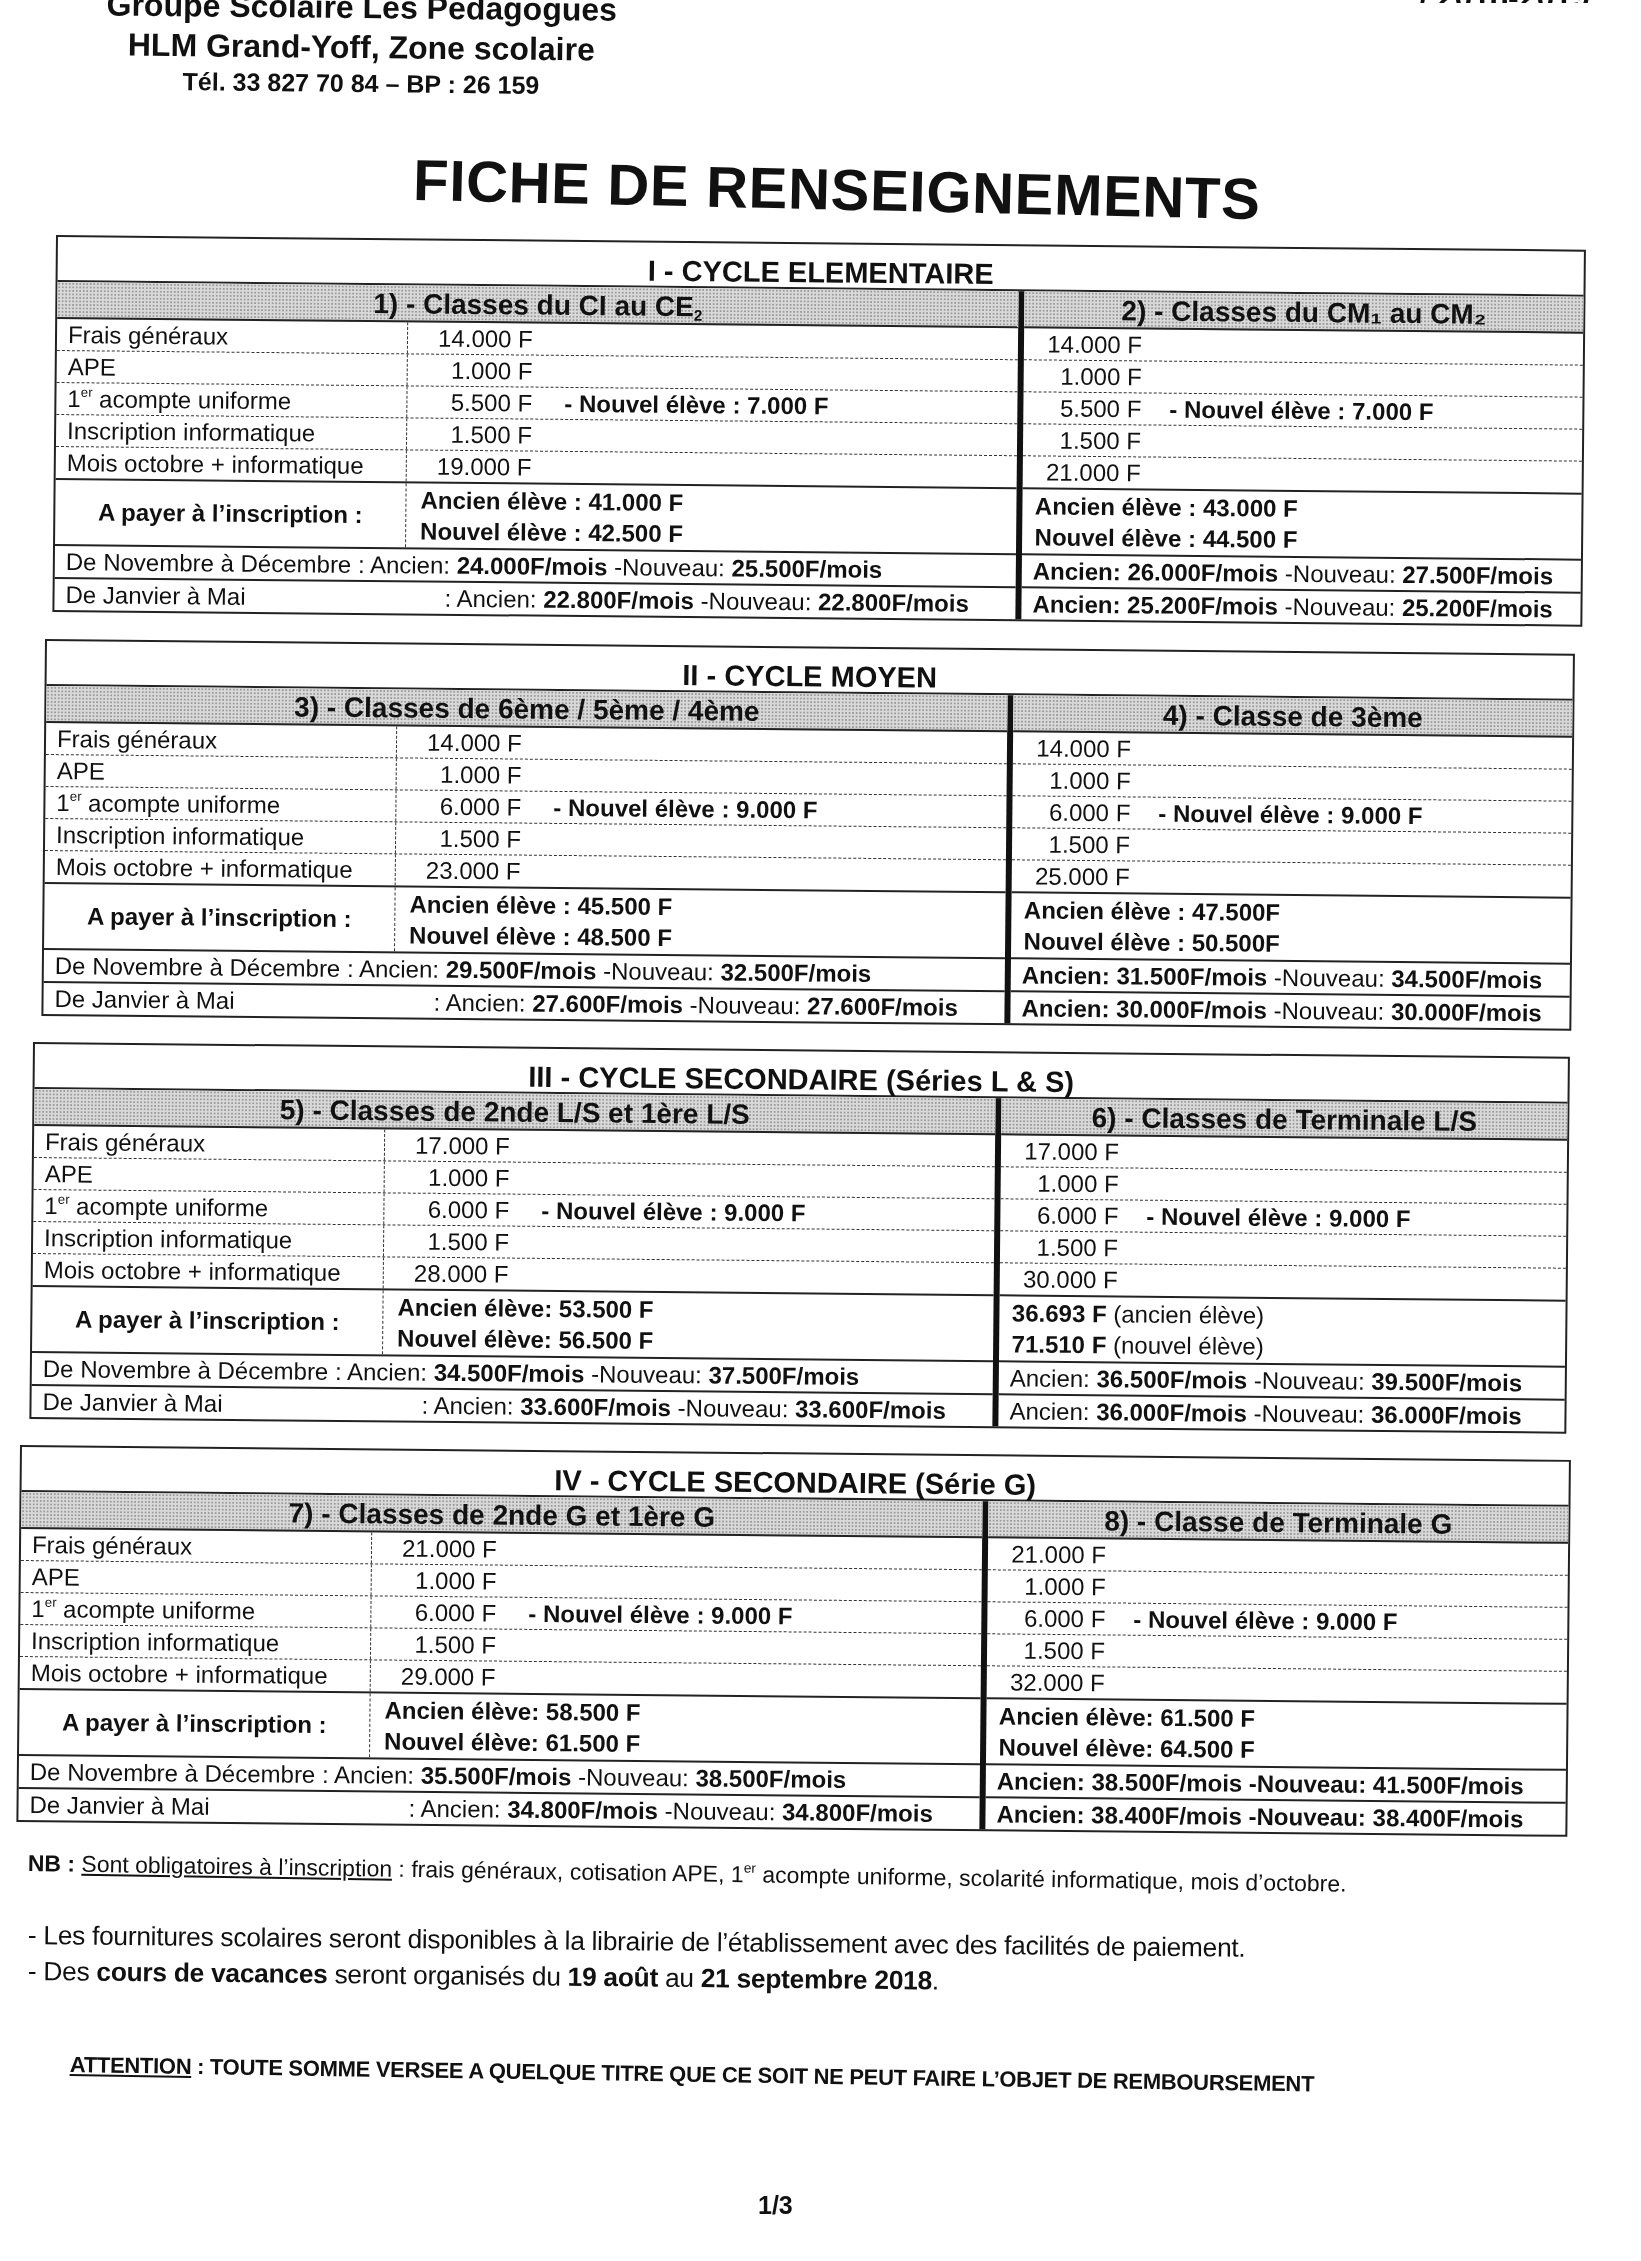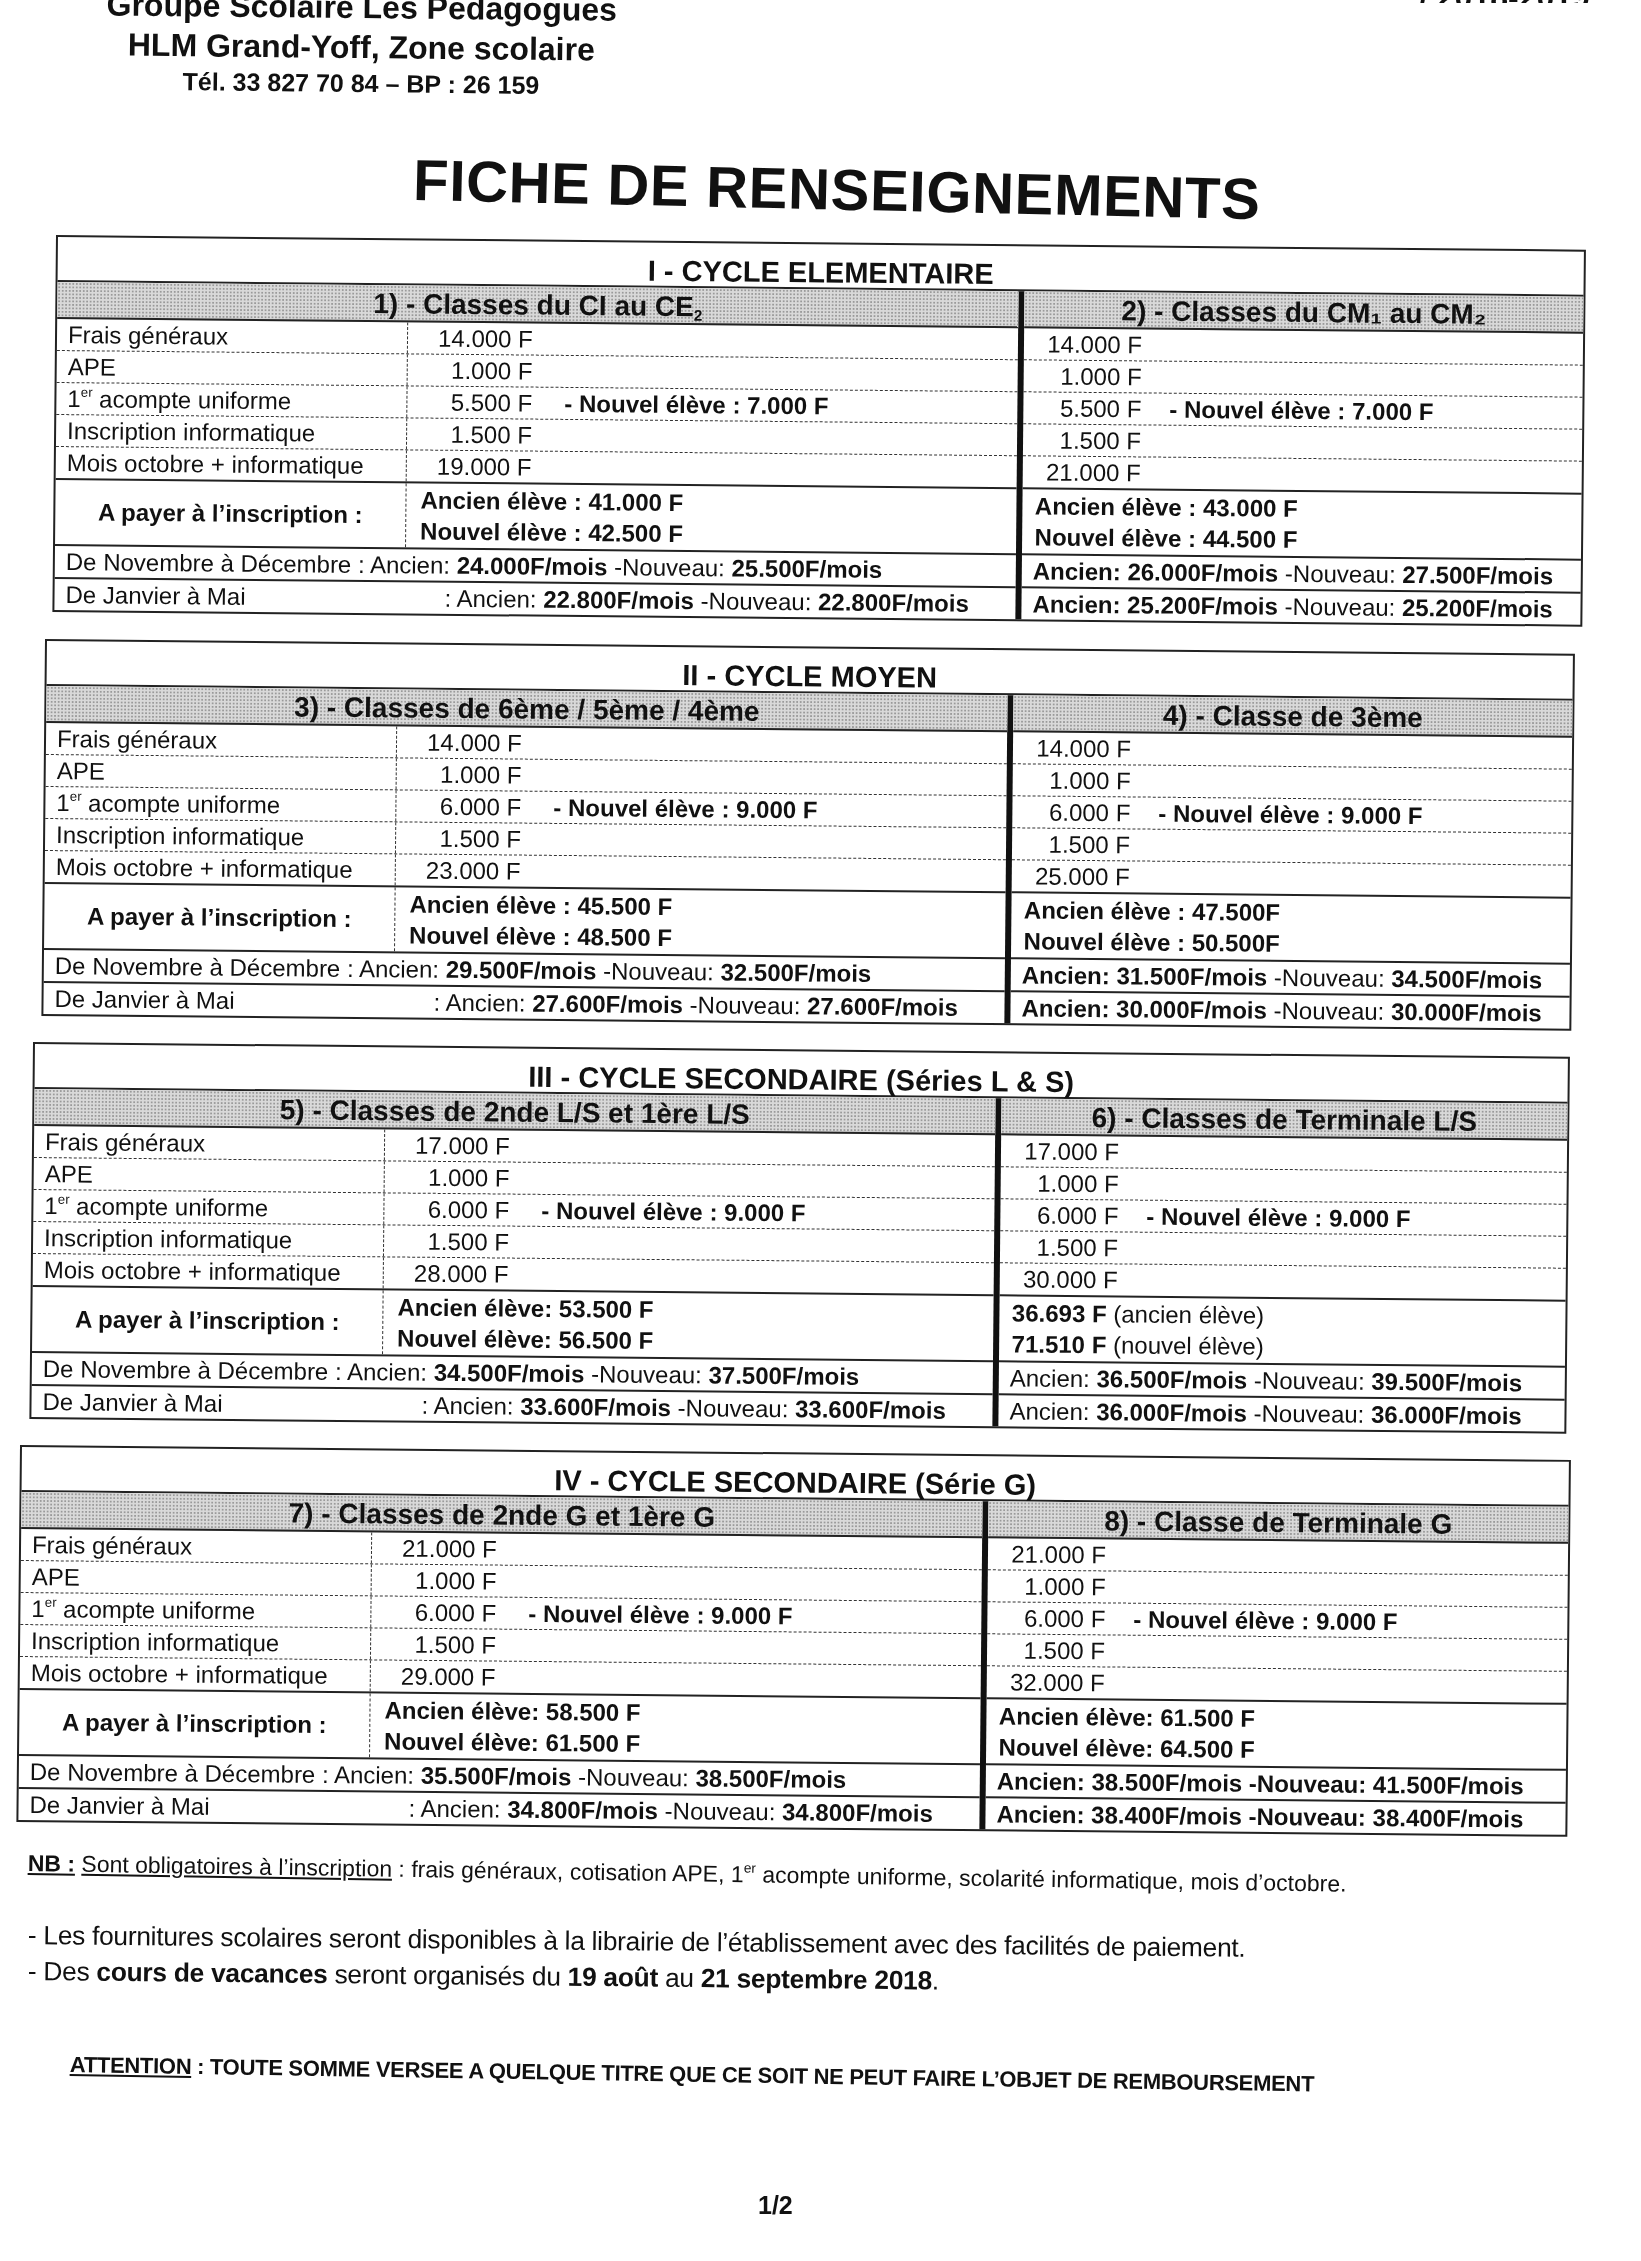--- a/index.html
+++ b/index.html
@@ -44,21 +44,21 @@
   .r-pay { padding-left: 12.5px; font-weight: bold; line-height: 31px; padding-top: 1.4px; font-size: 24px; }
   .r-pay .paren { font-weight: normal; }
   .month-row { height: 31px; line-height: 32px; font-size: 24px; white-space: nowrap; padding-left: 11px; border-bottom: 2.1px solid #222; }
   .month-row:last-child { border-bottom: none; }
   .month-row .period { display: inline-block; }
   .month-row .period.jan { width: 379px; }
   .month-row b { font-weight: bold; }
 
   
   .nb { position: absolute; left: 28px; top: 1850px; font-size: 23px; transform: rotate(0.9deg); transform-origin: left top; white-space: nowrap; }
-  .nb .nb-k { font-weight: bold; text-decoration: underline; }
+  .nb .nb-k { font-weight: bold; }
   .nb u { text-decoration: underline; }
   .nb sup { font-size: 0.6em; vertical-align: 0.7em; line-height: 0; }
   .note { position: absolute; left: 28px; font-size: 26.4px; white-space: nowrap; letter-spacing: -0.3px; transform: rotate(0.6deg); transform-origin: left top; }
   .attention { position: absolute; left: 70px; top: 2052px; font-size: 22px; font-weight: bold; white-space: nowrap; transform: rotate(0.9deg); transform-origin: left top; letter-spacing: -0.3px; }
   .attention u { text-decoration: underline; }
   .page-num { position: absolute; left: 758px; top: 2191px; font-size: 25px; font-weight: bold; }
 </style>
 </head>
 <body>
 
@@ -334,14 +334,14 @@
     </div>
   </div>
 </div>
 
 <div class="nb"><span class="nb-k">NB :</span> <u>Sont obligatoires à l’inscription</u><span> : frais généraux, cotisation APE, 1</span><sup>er</sup><span> acompte uniforme, scolarité informatique, mois d’octobre.</span></div>
 <div class="note" style="top:1920px;">- Les fournitures scolaires seront disponibles à la librairie de l’établissement avec des facilités de paiement.</div>
 <div class="note" style="top:1956px;"><span>- Des </span><b>cours de vacances</b><span> seront organisés du </span><b>19 août</b><span> au </span><b>21 septembre 2018</b><span>.</span></div>
 
 <div class="attention"><u>ATTENTION</u><span> : TOUTE SOMME VERSEE A QUELQUE TITRE QUE CE SOIT NE PEUT FAIRE L’OBJET DE REMBOURSEMENT</span></div>
 
-<div class="page-num">1/2</div>
+<div class="page-num">1/3</div>
 
 
 </body></html>

